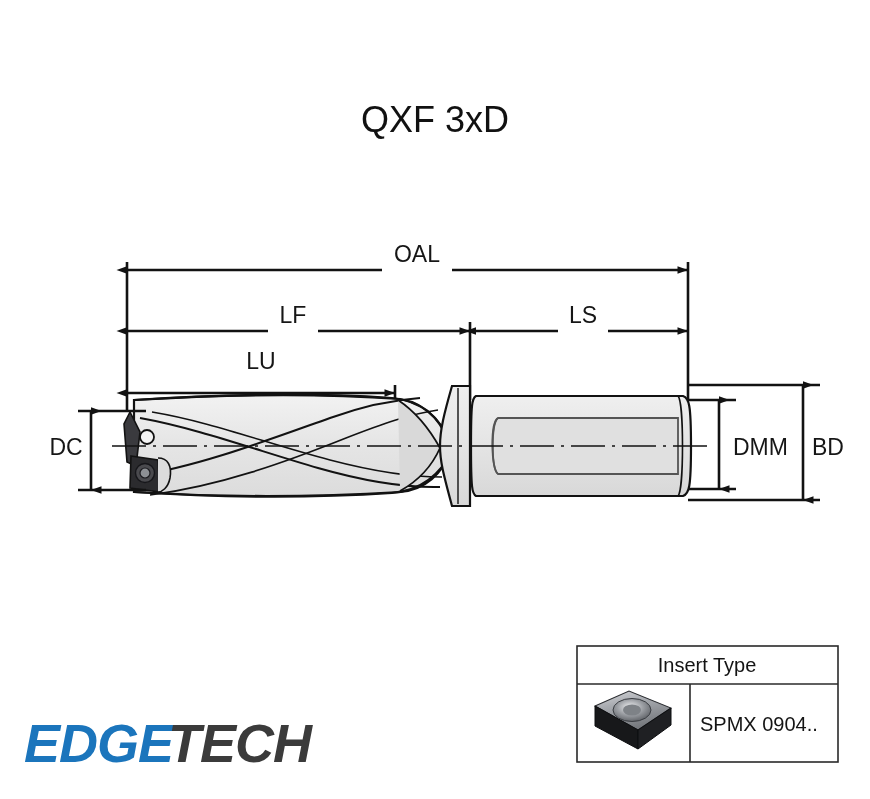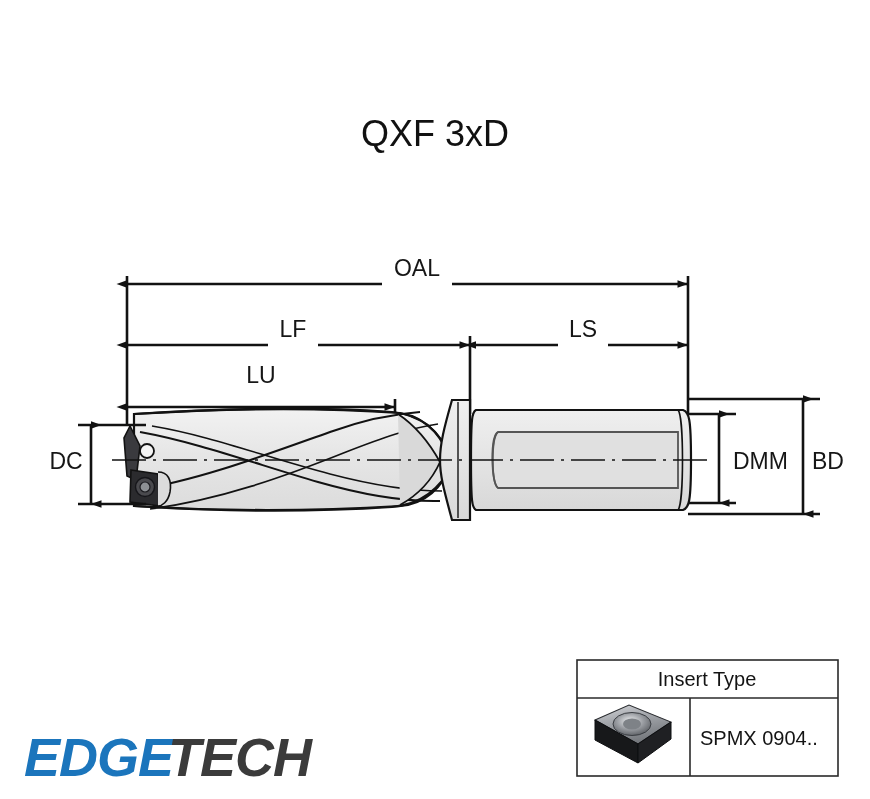--- a/index.html
+++ b/index.html
@@ -12,21 +12,21 @@
     width: 870px;
     height: 799px;
     position: relative;
     font-family: "Liberation Sans", sans-serif;
     color: #1a1a1a;
     overflow: hidden;
   }
   #drawing-root {
     position: absolute;
     left: 0;
-    top: 14px;
+    top: 0;
     width: 870px;
     height: 643px;
   }
   svg.sheet {
     display: block;
     width: 870px;
     height: 799px;
   }
   .dim-text {
     font-family: "Liberation Sans", sans-serif;

